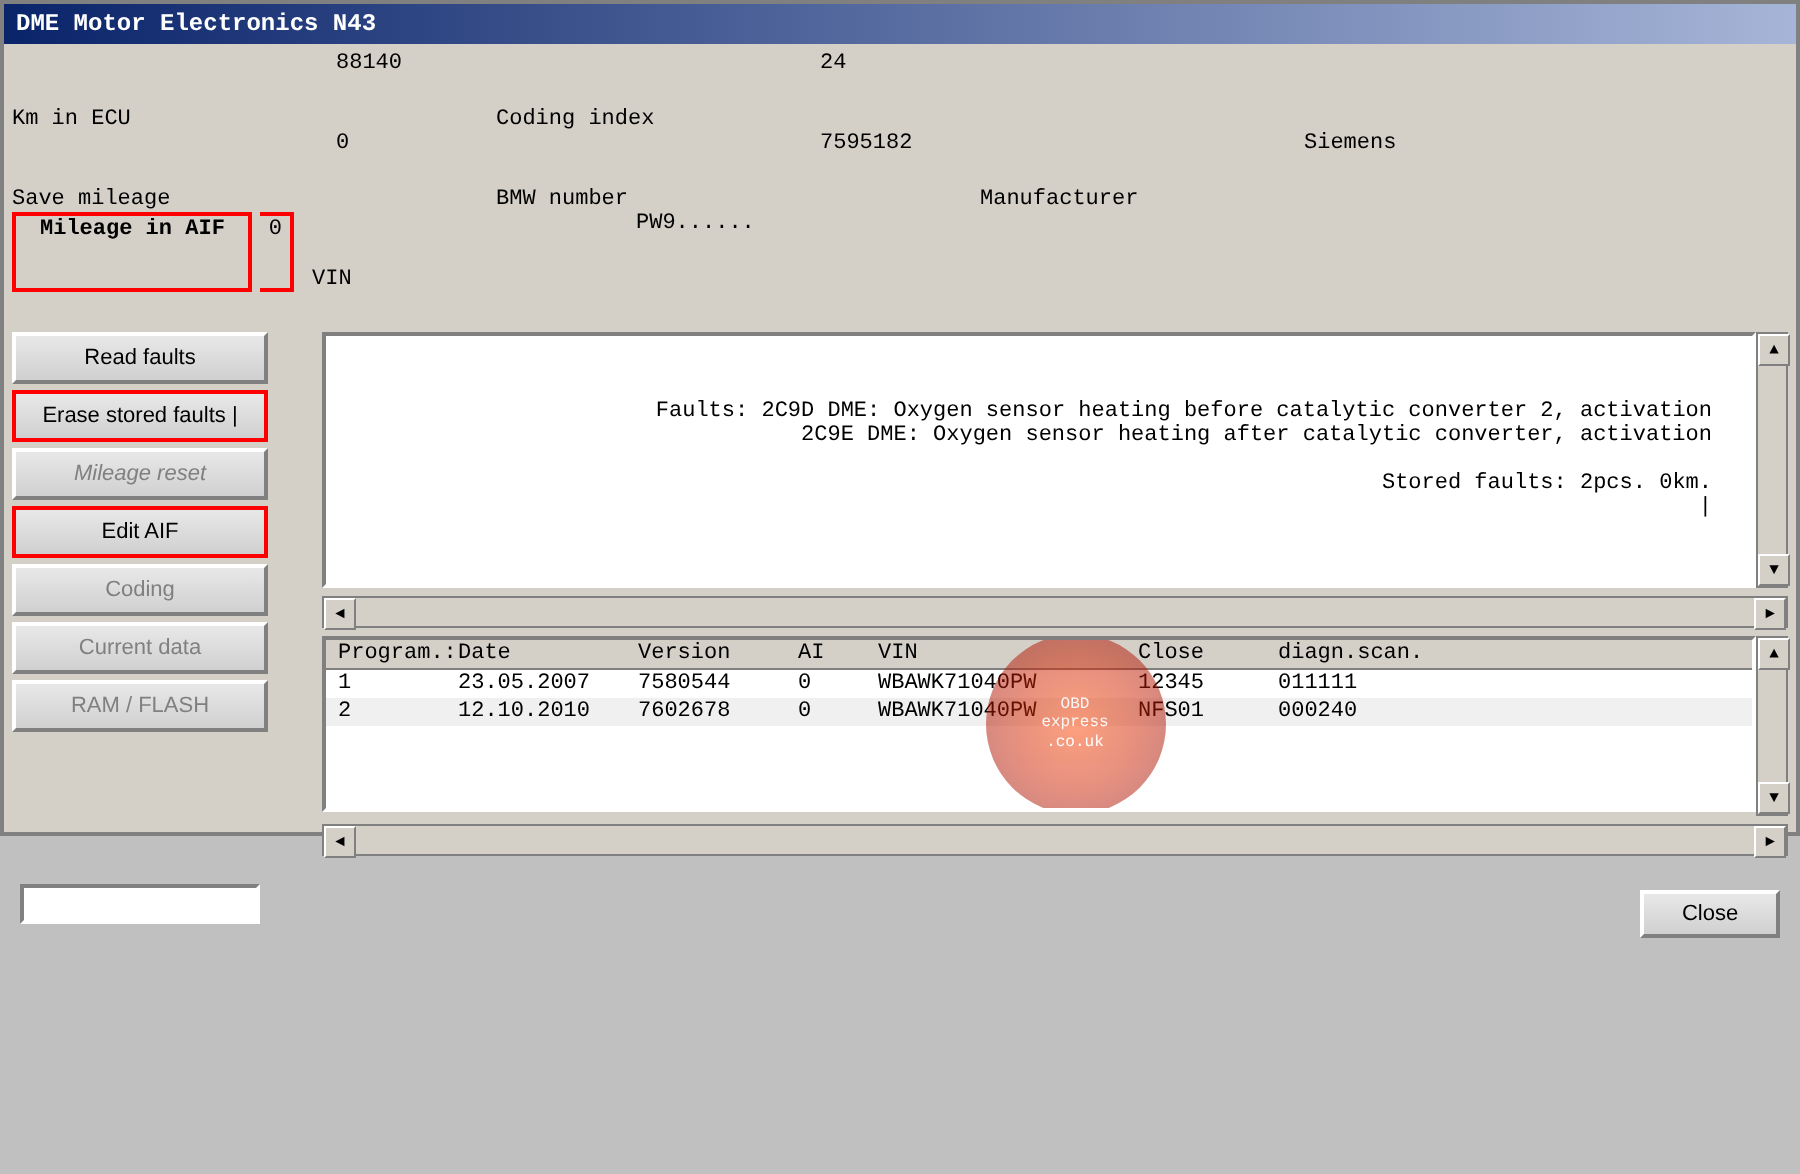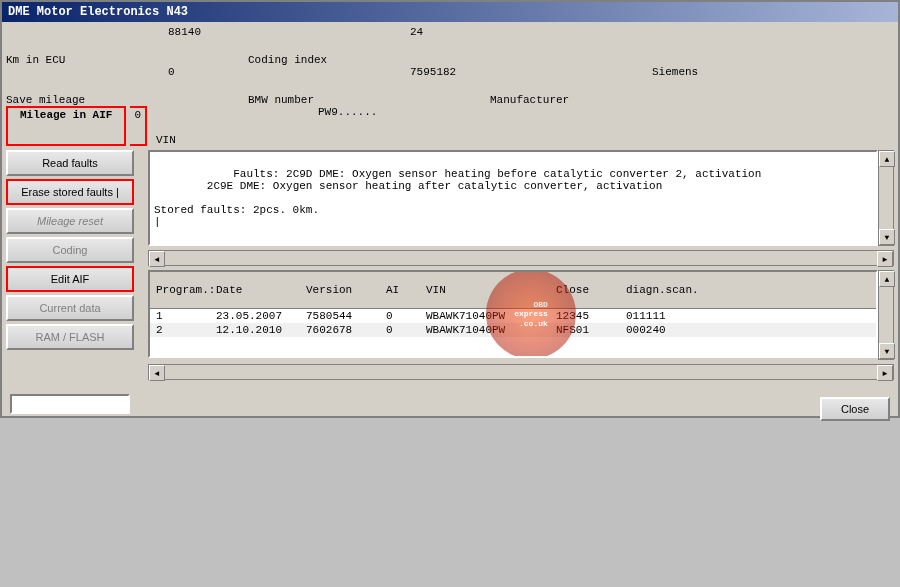--- a/index.html
+++ b/index.html
@@ -50,21 +50,22 @@
       font-size: 11px;
       color: #000;
       padding: 1px 4px;
       border: 2px solid red;
       display: inline-block;
       border-left: none;
     }
     .main-area {
       display: flex;
       flex: 1;
-      gap: 4px;
+      gap: 17px;
+      margin-top: 16px;
     }
     .left-panel {
       width: 138px;
       display: flex;
       flex-direction: column;
       gap: 3px;
       flex-shrink: 0;
     }
     .btn {
       width: 128px;
@@ -111,26 +112,27 @@
     .fault-wrapper {
       display: flex;
       flex: 1;
       gap: 0;
     }
     .fault-text-area {
       flex: 1;
       background: #ffffff;
       border: 2px solid;
       border-color: #808080 #ffffff #ffffff #808080;
-      padding: 4px;
+      padding: 20px;
       font-family: 'Courier New', monospace;
       font-size: 11px;
       color: #000;
       overflow: hidden;
       white-space: pre-wrap;
+      text-align: right;
     }
     .scrollbar {
       width: 16px;
       background: #d4d0c8;
       display: flex;
       flex-direction: column;
     }
     .scroll-btn {
       width: 16px;
       height: 16px;
@@ -149,21 +151,21 @@
     }
     .table-content {
       flex: 1;
       overflow: hidden;
     }
     .table-header {
       display: grid;
       grid-template-columns: 60px 90px 80px 40px 130px 70px 80px;
       background: #d4d0c8;
       border-bottom: 1px solid #808080;
-      padding: 12px 4px;
+      padding: 1px 4px;
     }
     .table-row {
       display: grid;
       grid-template-columns: 60px 90px 80px 40px 130px 70px 80px;
       padding: 1px 4px;
     }
     .table-row:nth-child(even) {
       background: #f0f0f0;
     }
     .th, .td {
@@ -228,22 +230,22 @@
       border-radius: 50%;
       background: radial-gradient(circle, #ff4400, #cc2200, #880000);
       display: flex;
       align-items: center;
       justify-content: center;
       position: relative;
     }
     .obd-circle-inner {
       color: white;
       font-size: 8px;
-      font-weight: bold;
-      text-align: right;
+      font-weight: normal;
+      text-align: center;
       line-height: 1.2;
     }
   </style>
 </head>
 <body>
 
 <div class="window">
   <div class="title-bar">
     <span class="title-bar-text">DME   Motor Electronics N43</span>
   </div>
@@ -286,22 +288,22 @@
         </div>
       </div>
     </div>
 
     <div class="main-area">
 
       <div class="left-panel">
         <button class="btn">Read faults</button>
         <button class="btn active-border">Erase stored faults |</button>
         <button class="btn disabled" style="color:#808080;font-style:italic;">Mileage reset</button>
+        <button class="btn active-border">Edit AIF</button>
         <button class="btn disabled" style="color:#808080;">Coding</button>
-        <button class="btn active-border">Edit AIF</button>
         <button class="btn disabled" style="color:#808080;">Current data</button>
         <button class="btn disabled" style="color:#808080;">RAM / FLASH</button>
         <div class="spacer"></div>
       </div>
 
       <div class="right-panel">
 
         <div class="fault-wrapper">
           <div class="fault-text-area">
             <span>Faults: 2C9D DME: Oxygen sensor heating before catalytic converter 2, activation

